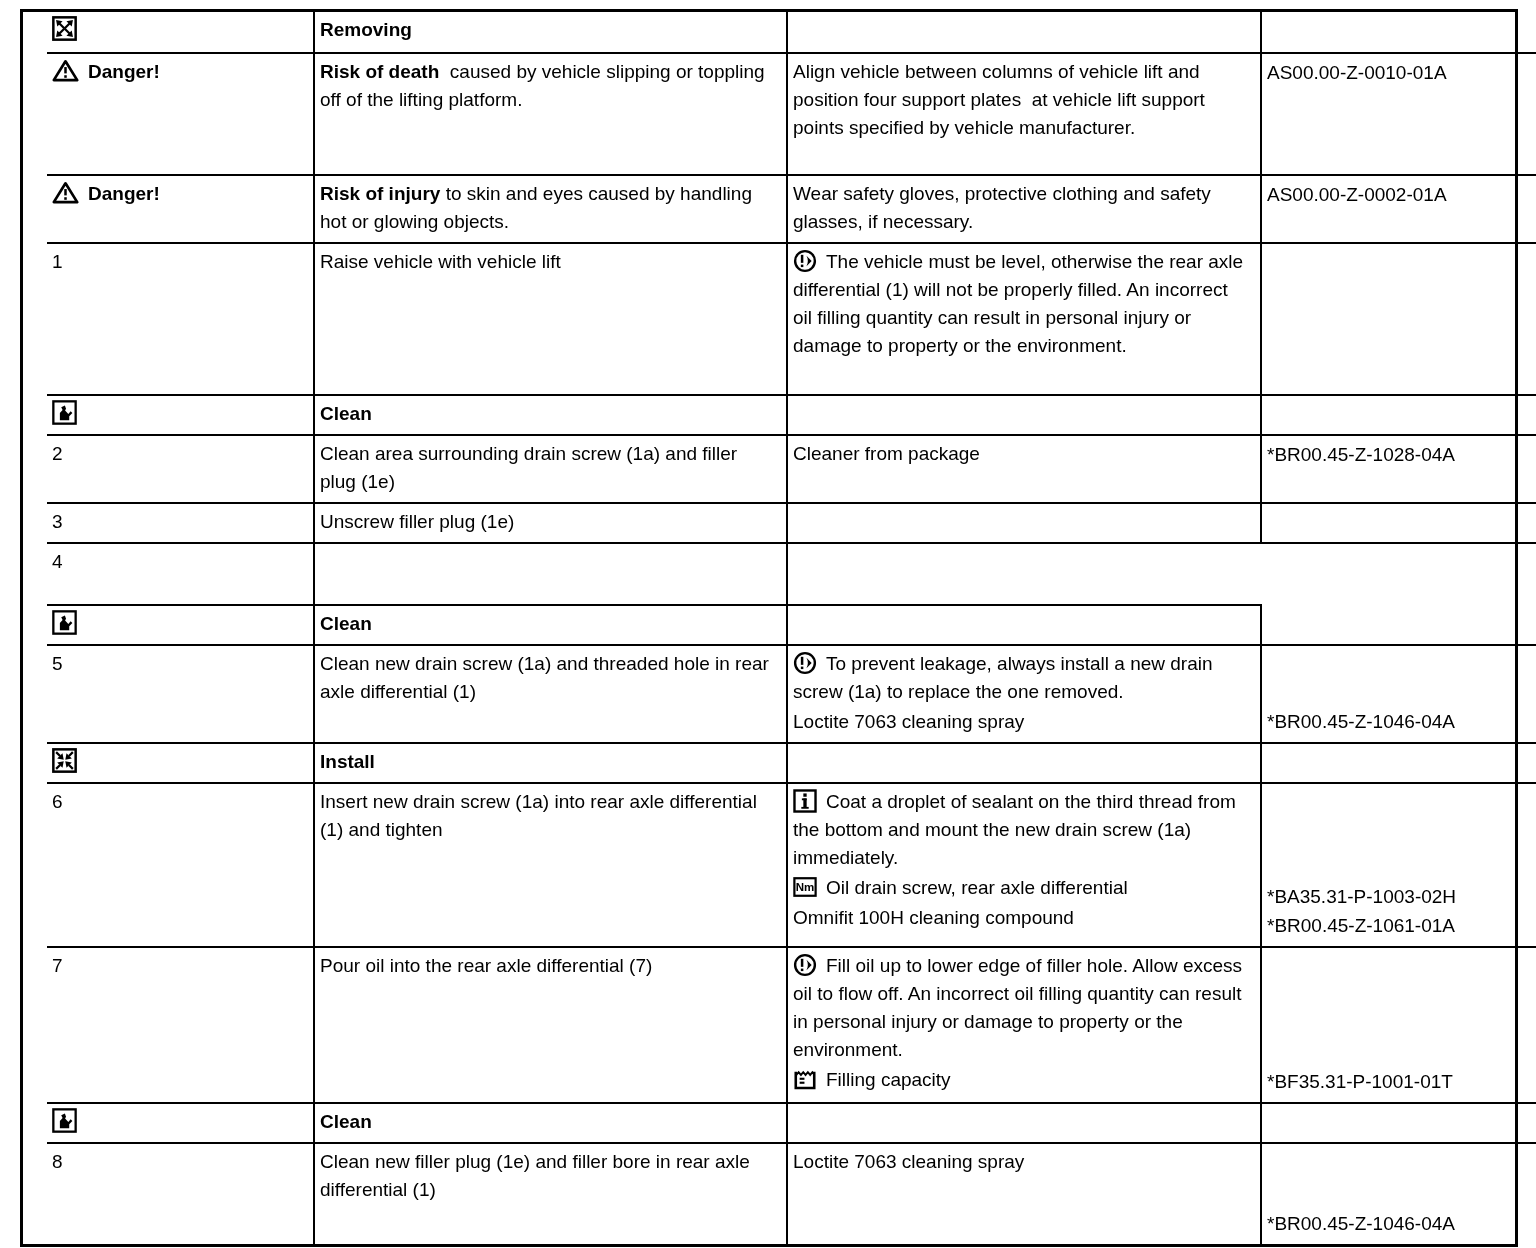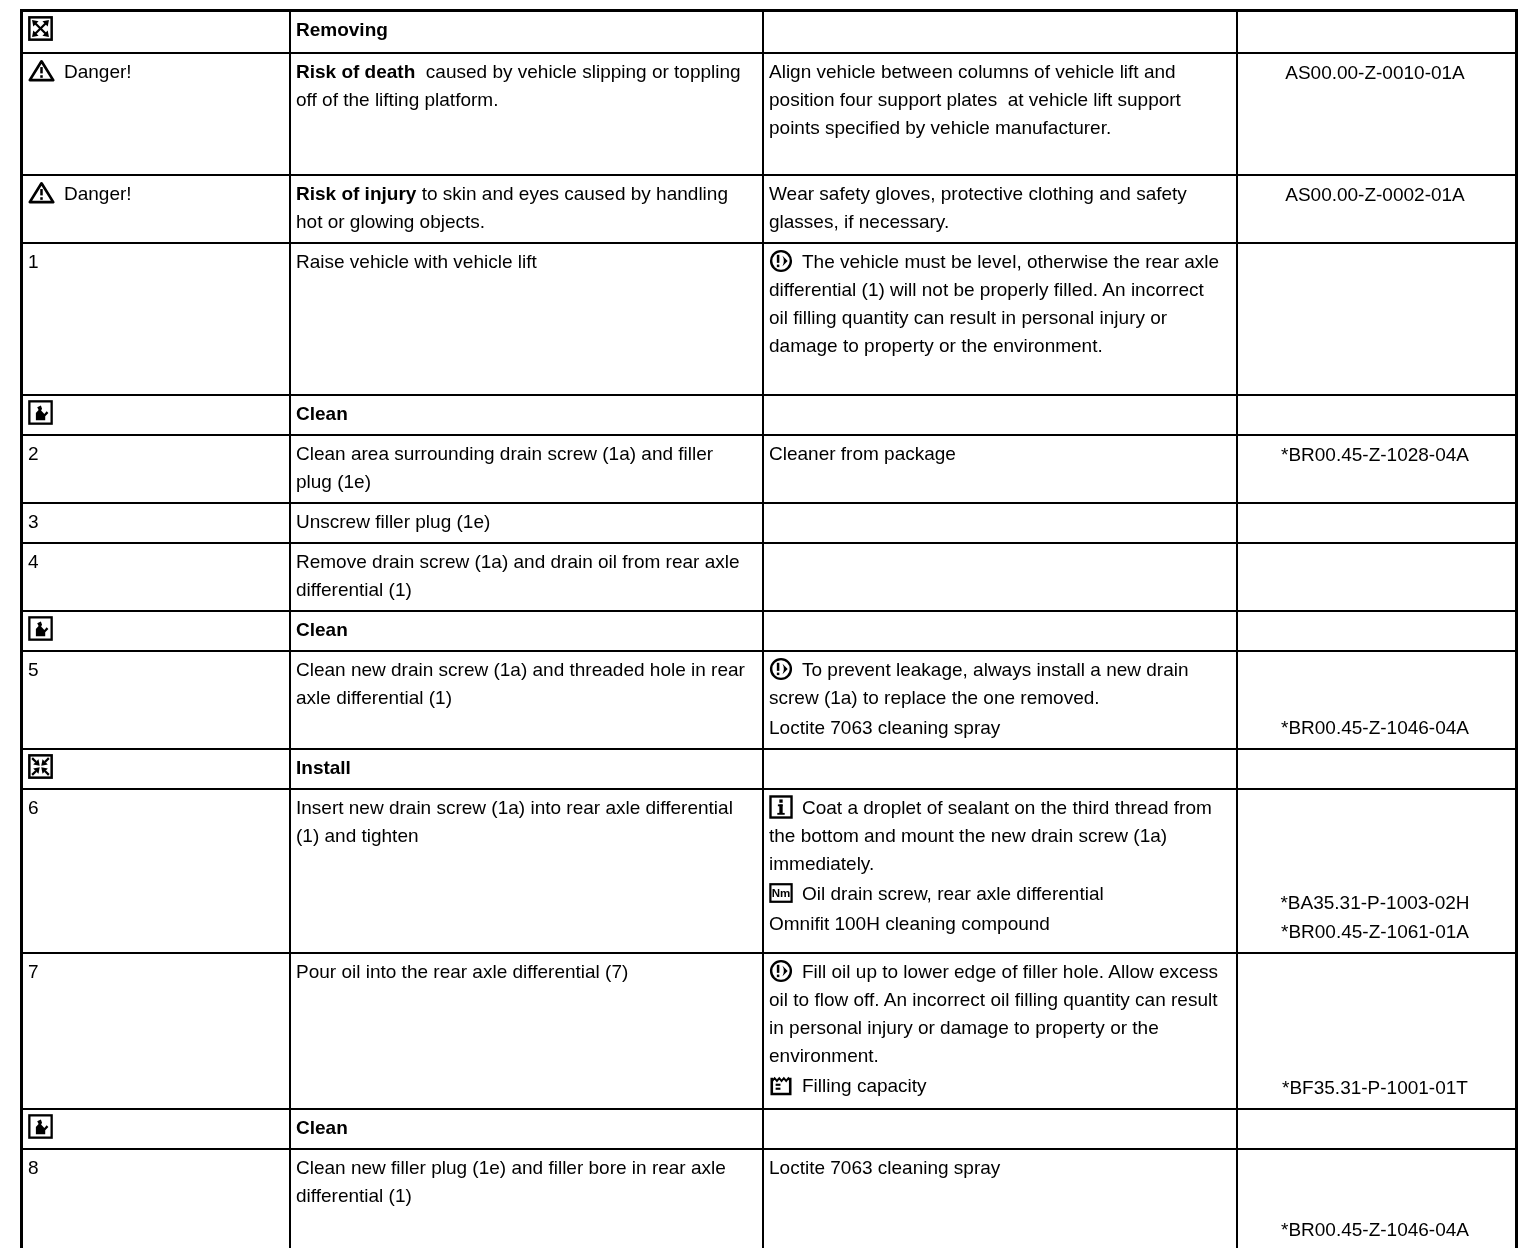--- a/index.html
+++ b/index.html
@@ -1,32 +1,32 @@
 <!DOCTYPE html>
 <html><head>
 <meta charset="utf-8">
 <style>
   html,body{margin:0;padding:0;background:#ffffff;color:#000000;
     font-family:"Liberation Sans","DejaVu Sans",sans-serif;}
   .page{width:1536px;min-height:1248px;box-sizing:border-box;padding:9px 22px 10px 20px;background:#fff;}
   .tbl{width:1492px;border:3px solid #000;box-sizing:content-box;}
-  .row{display:grid;grid-template-columns:268px 473px 474px 277px;}
+  .row{display:grid;grid-template-columns:268px 473px 474px 277px;margin-left:24px;}
   .cell{border-right:2px solid #000;border-bottom:2px solid #000;
     padding:4px 8px 6px 5px;font-size:19px;line-height:28px;box-sizing:border-box;
     overflow:hidden;}
   .cell.c4{border-right:none;display:flex;flex-direction:column;}
   .row:last-child .cell{border-bottom:none;}
   .b{font-weight:bold;}
   p.block{margin:0;white-space:pre-wrap;}
   .block + .block{margin-top:2px;}
   .icn{display:inline-block;margin-right:9px;vertical-align:-5px;line-height:0;}
   .icn svg{width:24px;height:24px;}
   .c1 .icn svg{width:25px;height:25px;}
-  .c1 .lbl{font-weight:normal;}
-  .codes{display:flex;flex-direction:column;align-items:center;}
+  .c1 .lbl{font-weight:bold;}
+  .codes{display:flex;flex-direction:column;}
   .codes.bottom{margin-top:auto;}
   .code-line{line-height:29px;white-space:nowrap;}
   
   .row:nth-child(1){min-height:42px}
   .row:nth-child(2){min-height:122px}
   .row:nth-child(3){min-height:62px}
   .row:nth-child(4){min-height:152px}
   .row:nth-child(5){min-height:38px}
   .row:nth-child(6){min-height:66px}
   .row:nth-child(7){min-height:34px}
@@ -149,23 +149,20 @@
         <div class="cell c2">
           <p class="block"><span>Unscrew filler plug (1e)</span></p>
         </div>
         <div class="cell c3"></div>
         <div class="cell c4">
           <div class="codes top"></div>
         </div>
       </div>
       <div class="row item">
         <div class="cell c1"><span>4</span></div>
-        <div class="cell c2">
-          <p class="block"><span>Remove drain screw (1a) and drain oil from rear axle differential (1)</span></p>
-        </div>
         <div class="cell c3"></div>
         <div class="cell c4">
           <div class="codes top"></div>
         </div>
       </div>
       <div class="row section">
         <div class="cell c1"><span class="icn"><svg viewBox="0 0 26 26">
               <rect x="1.4" y="1.4" width="23.2" height="23.2" fill="none" stroke="#000" stroke-width="2.4"></rect>
               <path d="M8.2 21 L8.2 13.5 L11 10.5 L9.6 7.6 L13.4 5.8 L14.6 9.2 L13.6 11 L17 14.5 L19.4 11.8 L21.2 13.5 L17.9 16.8 L17.9 21 Z" fill="#000"></path>
             </svg></span></div>

